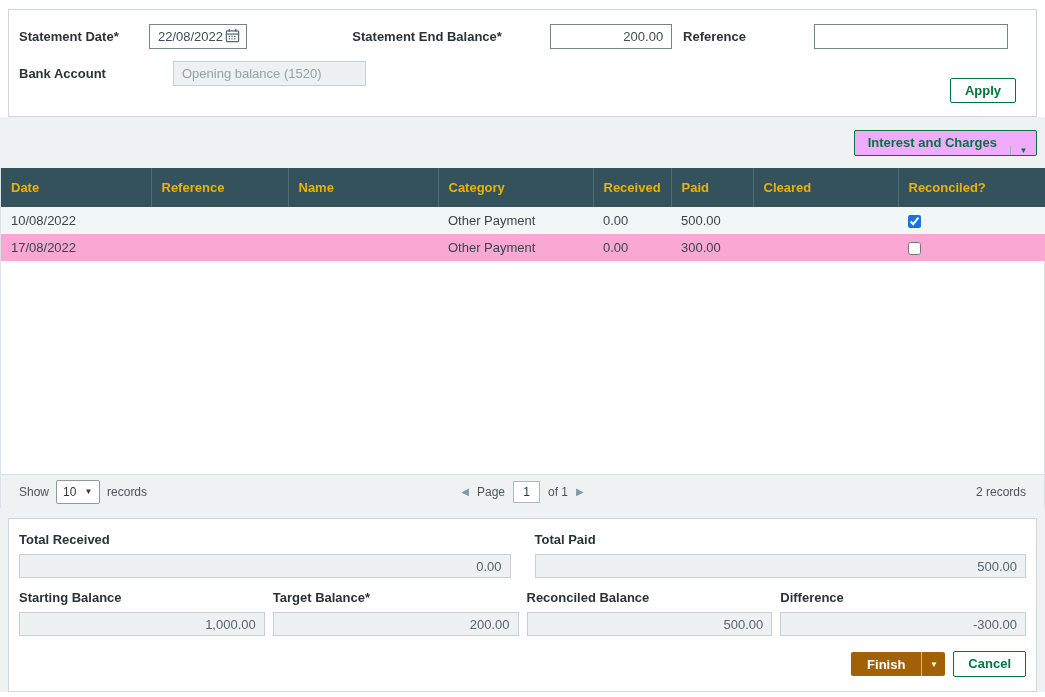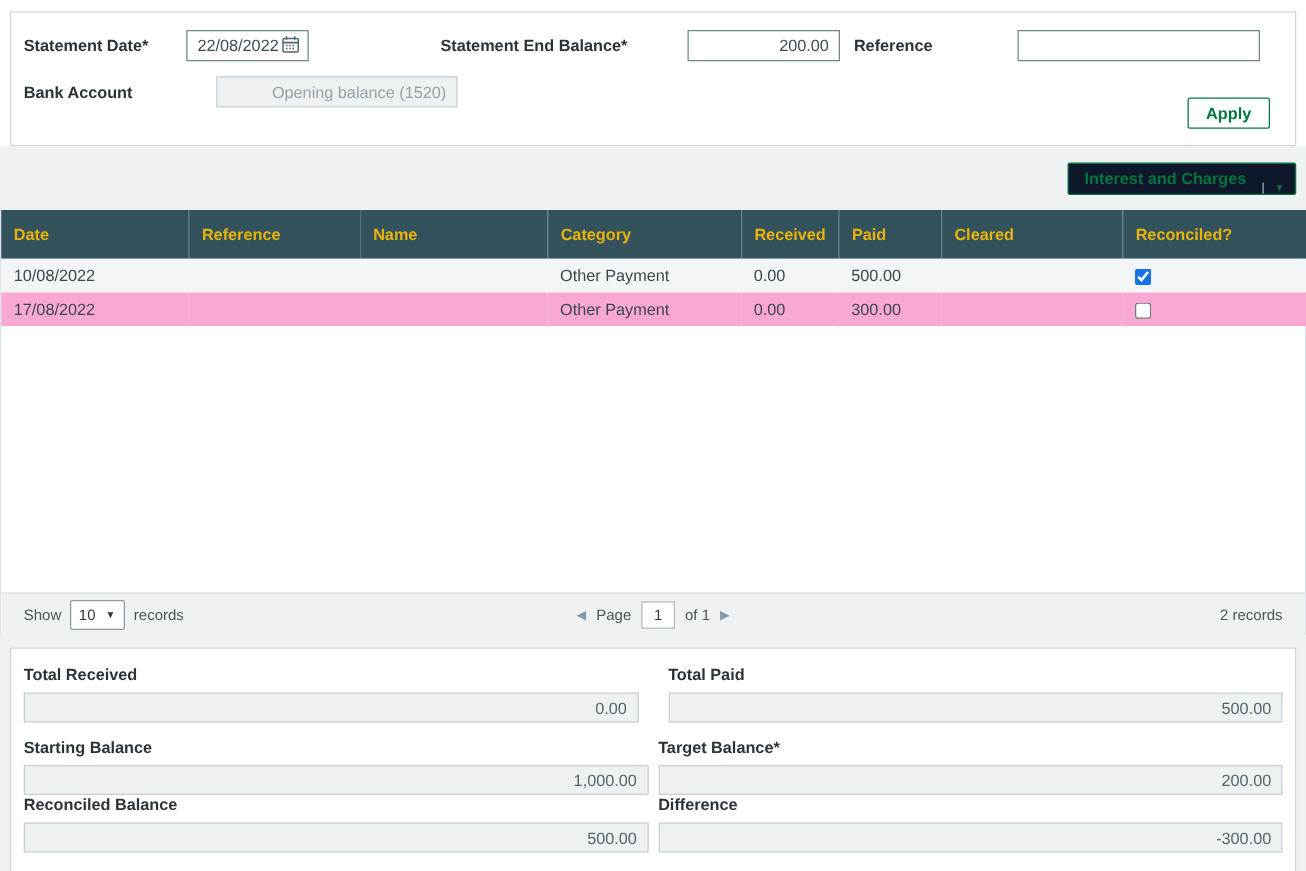--- a/index.html
+++ b/index.html
@@ -33,33 +33,32 @@
     padding:0 8px; outline:none;
   }
   .date-field { width:101px; display:flex; align-items:center; justify-content:space-between; padding:0 6px 0 8px; }
   .num { text-align:right; }
   .fld-balance { width:122px; }
   .fld-ref { width:195px; }
   .fld-disabled, input.fld-disabled {
     height:25px; width:193px; border:1px solid #c6d0d5; background:#edf1f2;
     color:#95a2a9; font-size:13px; padding:0 8px;
     font-family:"Liberation Sans",sans-serif;
-    text-align:right;
   }
   .spacer1 { width:105px; flex:none; }
   .btn-outline {
     display:inline-block; background:#fff; border:1px solid #00753f; color:#00753f;
     font-weight:700; font-size:13px; border-radius:2px; height:25px; line-height:23px;
     padding:0 14px; cursor:pointer; font-family:"Liberation Sans",sans-serif;
   }
   .apply-btn { position:absolute; right:20px; top:68px; }
   
   .lower-region { background:#eef2f3; margin-top:0; }
   .toolbar-row { padding:13px 8px 12px 8px; display:flex; justify-content:flex-end; }
-  .split-outline { display:inline-flex; height:26px; border:1px solid #00753f; border-radius:2px; background:#0f172a; cursor:pointer;align-items:flex-end; }
+  .split-outline { display:inline-flex; height:26px; border:1px solid #00753f; border-radius:2px; background:#f0abfc; cursor:pointer;align-items:flex-end; }
   .split-outline .main { padding:0 13px; line-height:24px; color:#00753f; font-weight:700; }
   .split-outline .arrow { width:26px; border-left:1px solid #9db8ab; color:#00753f; font-size:8px;
     display:flex; align-items:center; justify-content:center; }
   
   .grid-wrap { background:#fff; border-left:1px solid #dbe2e5; border-right:1px solid #dbe2e5; }
   table { width:1045px; border-collapse:collapse; table-layout:fixed; }
   thead th {
     background:#33525c; color:#eab308; font-weight:700; font-size:13px;
     text-align:left; padding:12px 10px; height:26px;
   }
@@ -82,21 +81,21 @@
     height:24px; min-width:44px; border:1px solid #8d9aa1; border-radius:2px; background:#fff;
     display:inline-flex; align-items:center; gap:8px; padding:0 6px; color:#2f383d; cursor:pointer;
   }
   .fake-select .chev { font-size:8px; color:#2f383d; }
   .page-arrow { color:#8799a3; font-size:10px; cursor:pointer; }
   .page-input { width:27px; height:22px; border:1px solid #aeb8bd; background:#fff; text-align:center;
     font-size:12px; color:#2f383d; font-family:"Liberation Sans",sans-serif; }
   
   .totals-panel { margin:10px 8px 0 8px; padding:13px 10px 14px 10px; }
   .tot-grid2 { display:grid; grid-template-columns:1fr 1fr; column-gap:24px; }
-  .tot-grid4 { display:grid; grid-template-columns:1fr 1fr; column-gap:8px; margin-top:12px; }
+  .tot-grid4 { display:grid; grid-template-columns:1fr 1fr 1fr 1fr; column-gap:8px; margin-top:12px; }
   .tot-cell .lbl { display:block; margin-bottom:6px; line-height:16px; }
   input.fld-total {
     width:100%; height:24px; border:1px solid #c6d0d5; background:#edf1f2; color:#55656c;
     font-size:13px; text-align:right; padding:0 8px; font-family:"Liberation Sans",sans-serif;
   }
   .actions-row { margin-top:15px; display:flex; justify-content:flex-end; align-items:center; gap:8px; }
   .split-solid { display:inline-flex; height:24px; background:#a16207; border-radius:2px; cursor:pointer; }
   .split-solid .main { padding:0 16px; line-height:26px; color:#fff; font-weight:700; }
   .split-solid .arrow { width:24px; border-left:1px solid rgba(255,255,255,0.55); color:#fff; font-size:8px;
     display:flex; align-items:center; justify-content:center; }

